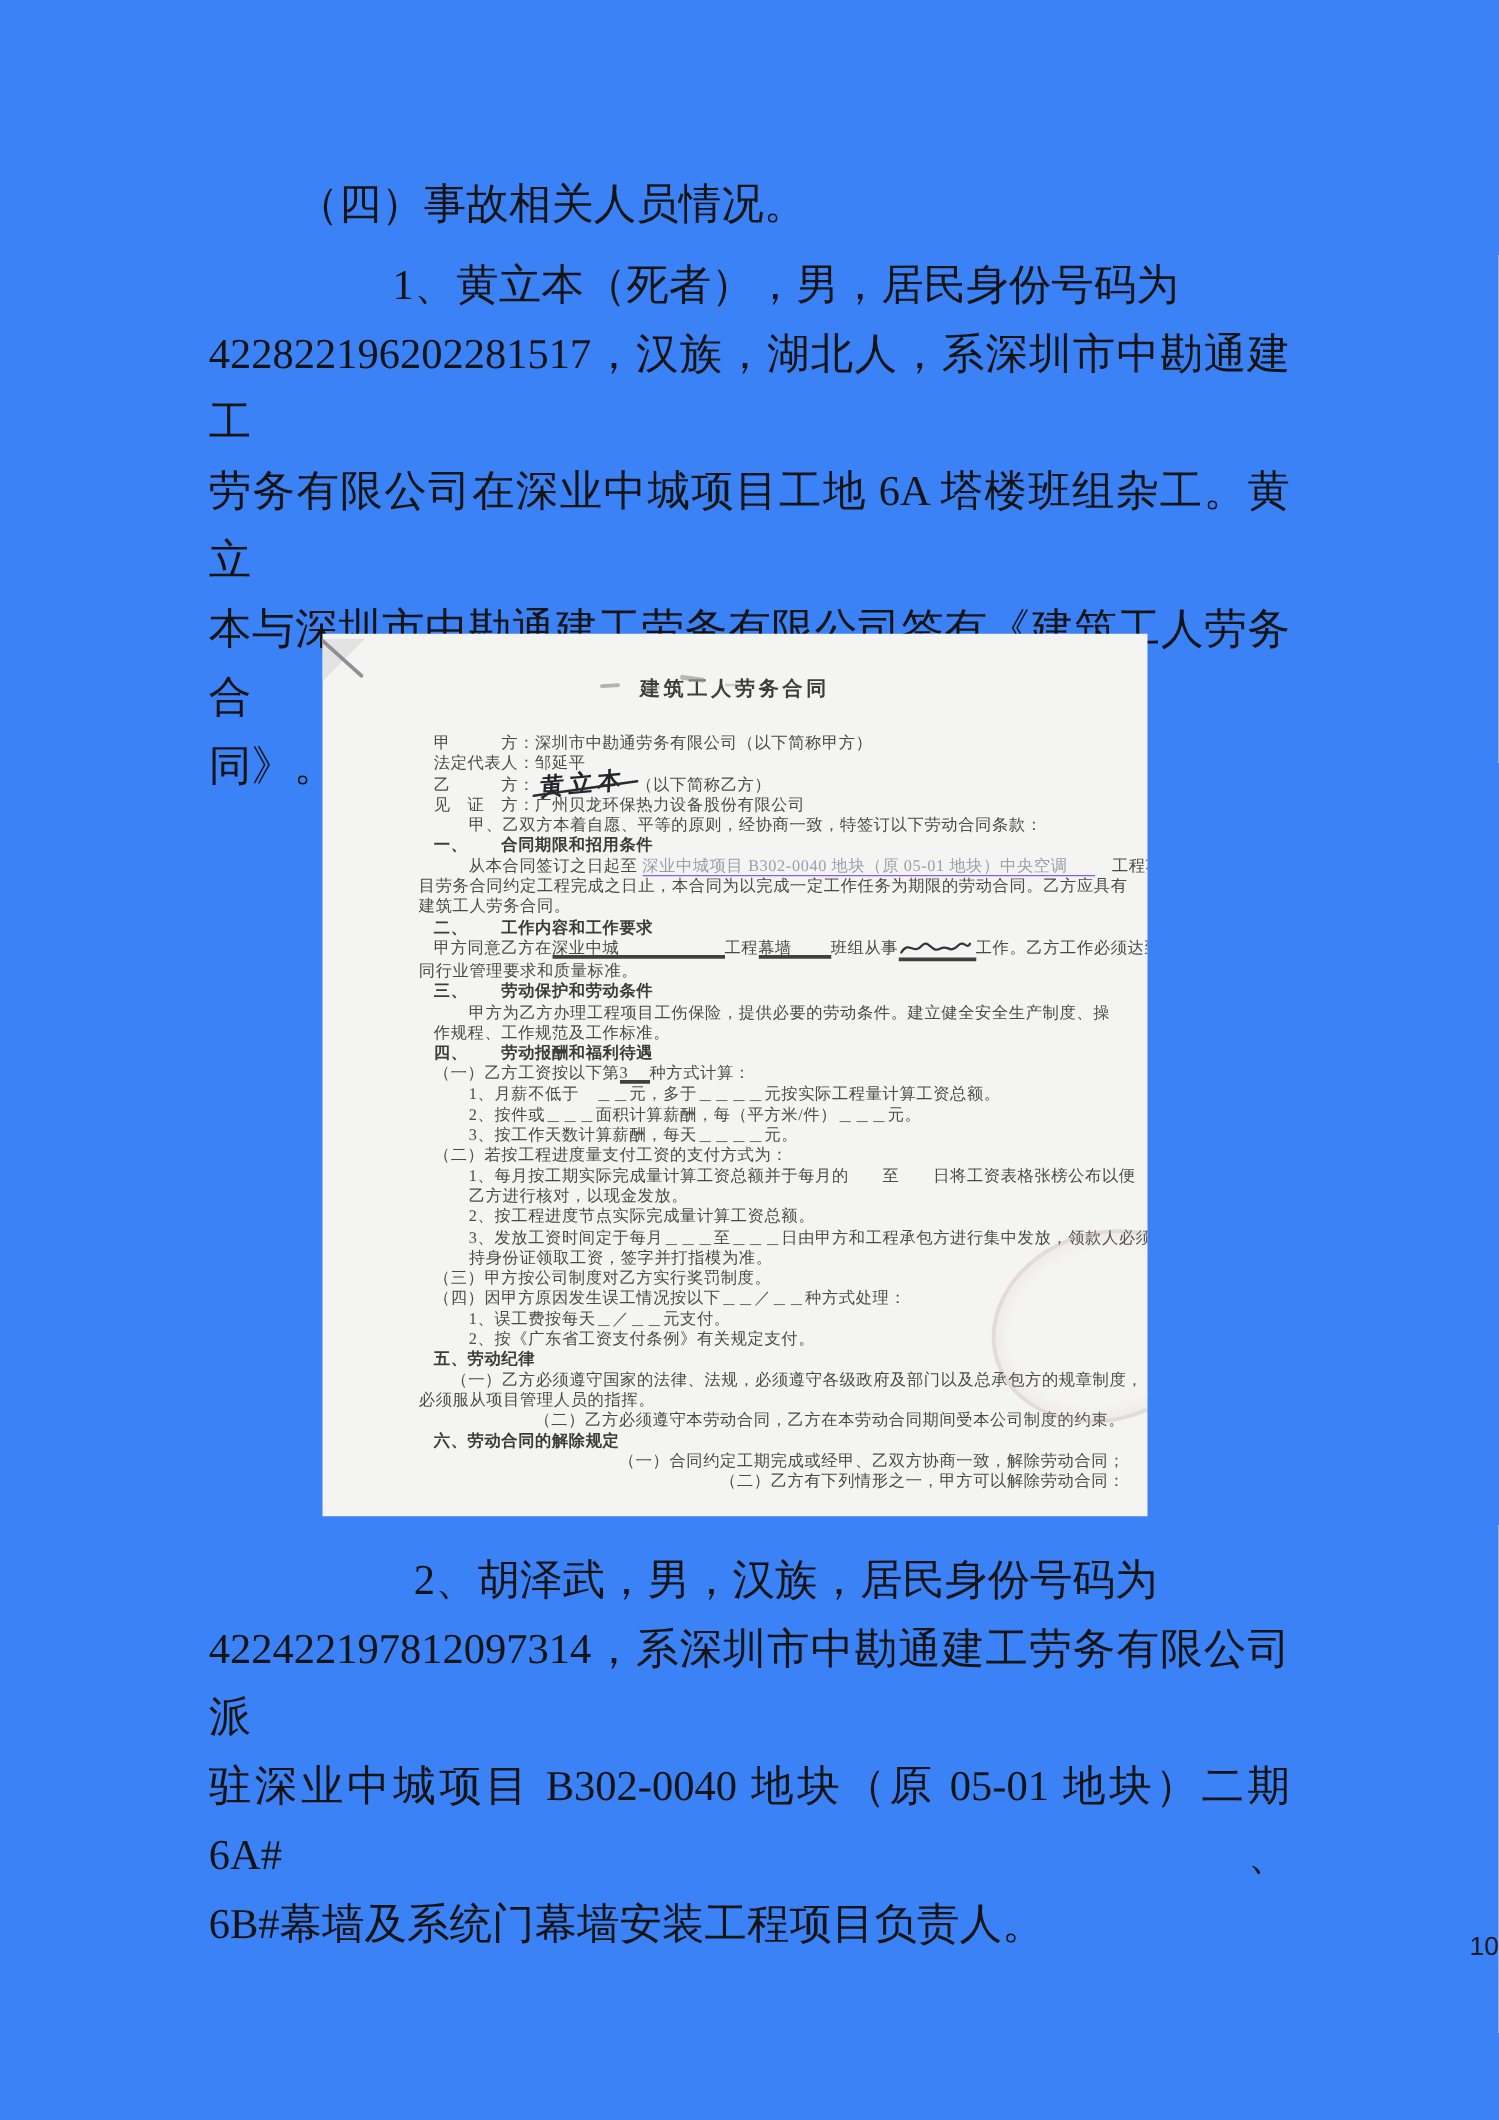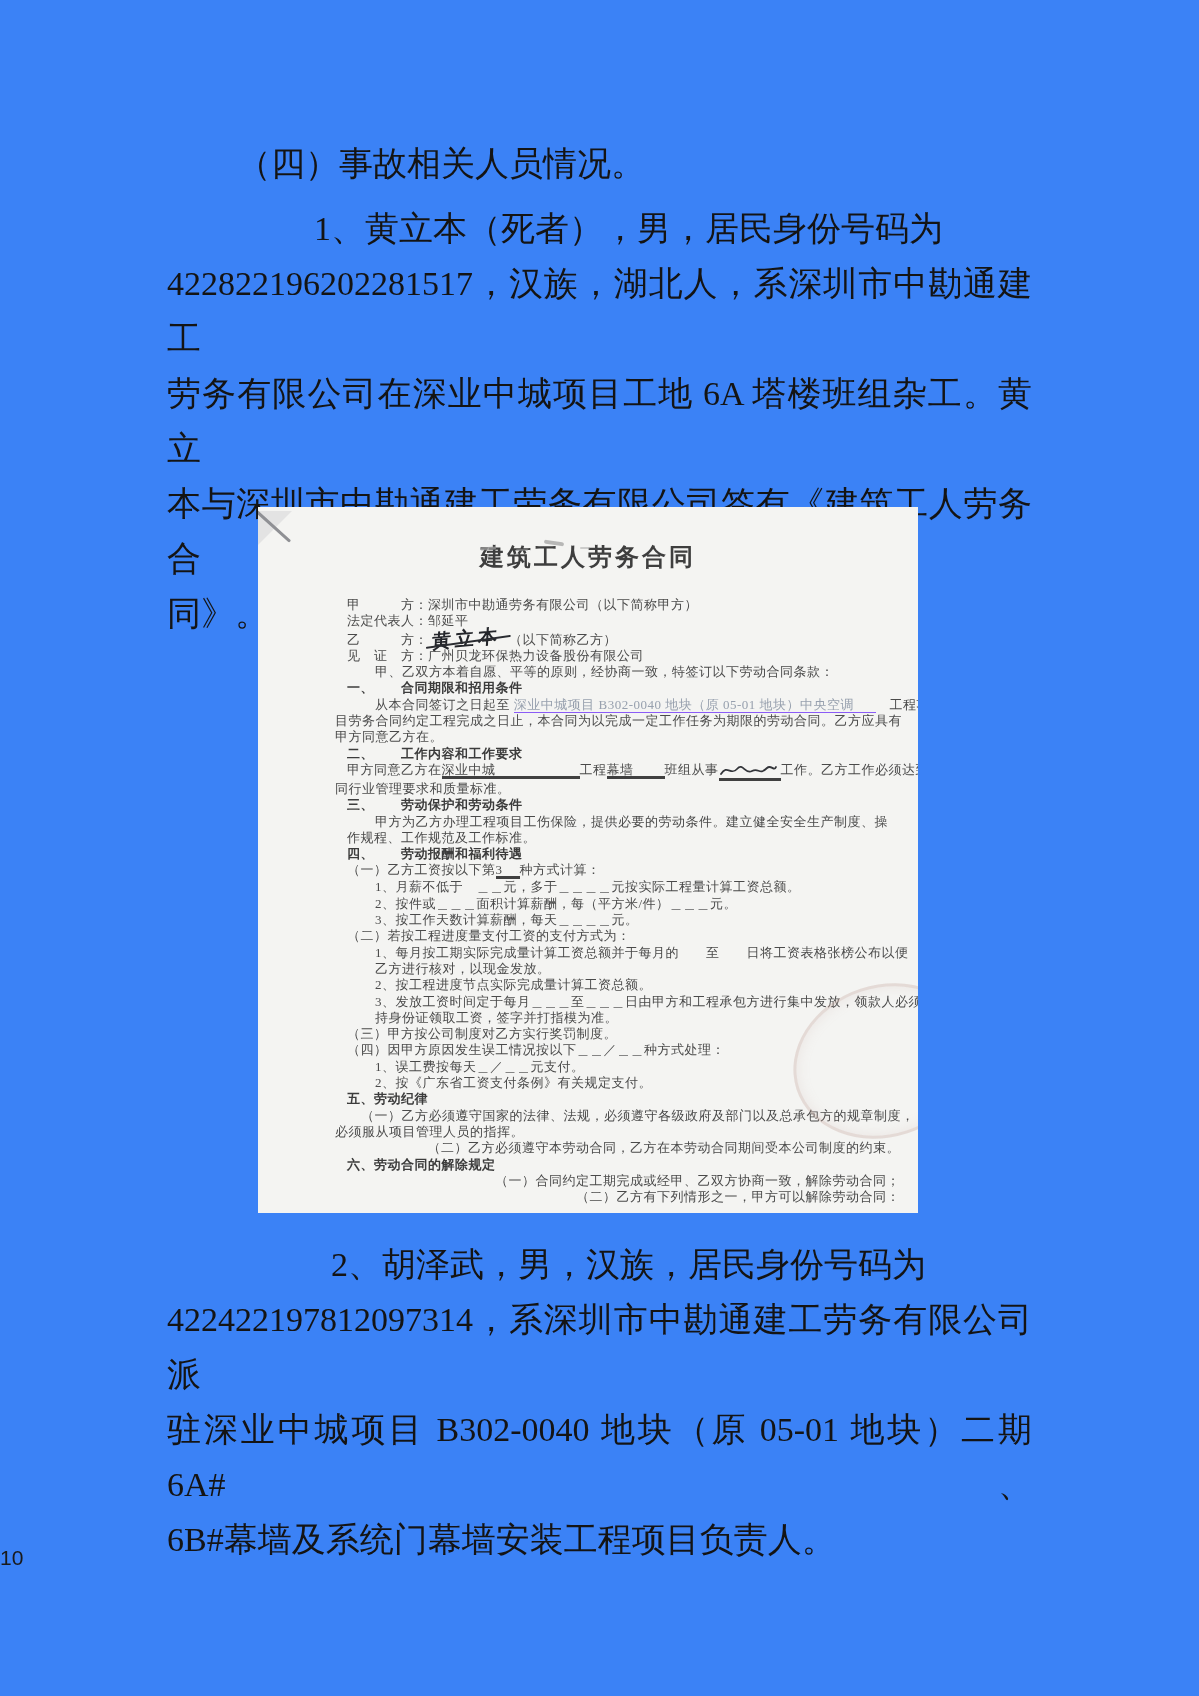--- a/index.html
+++ b/index.html
@@ -9,21 +9,21 @@
   }
   
   .b-line { font-size:34px; line-height:55px; white-space:nowrap; }
   .stretch { white-space:normal; text-align:justify; text-align-last:justify; }
   .heading-block { position:absolute; left:237px; top:136px; }
   .para { position:absolute; left:167px; width:865px; }
   .para1 { top:201px; }
   .para2 { top:1237px; }
   .ind1 { padding-left:58px;text-align:center; }
   .pagenum {
-    position:absolute; left:0; top:1543px; width:100%; text-align:left;
+    position:absolute; left:0; top:1543px; width:100%; text-align:right;
     font-size:21px; line-height:30px; color:#1a1a1a;
     font-family:"Liberation Sans","DejaVu Sans",sans-serif;
   }
   
   .scan {
     position:absolute; left:258px; top:507px; width:660px; height:706px;
     background:#f4f4f2; overflow:hidden; color:#4a4a4a;
   }
   .fold-corner {
     position:absolute; left:0; top:4px; width:0; height:0;
@@ -37,21 +37,21 @@
   .smg1 { left:222px; top:40px; width:16px; height:3px; opacity:.75; transform:rotate(-4deg); }
   .smg2 { left:258px; top:42px; width:12px; height:2px; opacity:.5; }
   .smg3 { left:286px; top:34px; width:20px; height:4px; opacity:.7; transform:rotate(8deg); }
   .smg4 { left:322px; top:40px; width:10px; height:2px; opacity:.45; }
   .seal {
     position:absolute; right:-58px; top:478px; width:178px; height:146px;
     border:3px solid rgba(192,158,148,0.30); border-radius:50%;
     transform:rotate(-18deg); box-shadow:inset 0 0 14px rgba(192,158,148,0.16);
   }
   .c-title {
-    padding-top:34px; text-align:center; font-size:24px; font-weight:bold;
+    padding-top:34px; text-align:center; font-size:16px; font-weight:bold;
     letter-spacing:3px; color:#3e3e3e;
   }
   .c-body { margin-top:24px; padding-left:37px; padding-right:18px; font-size:13px; }
   .c-line { line-height:16.3px; white-space:nowrap; letter-spacing:0.5px;margin-left:40px; }
   .c-h { font-weight:bold; color:#3c3c3c; }
   .in12 { padding-left:12px; }
   .in26 { padding-left:26px;text-align:right; }
   .in40 { padding-left:40px; }
   .sig {
     display:inline-block; position:relative; font-size:19px; font-weight:bold; color:#23252a;
@@ -103,21 +103,21 @@
     <div class="c-body">
       <div class="c-line in12">甲　　　方：深圳市中勘通劳务有限公司（以下简称甲方）</div>
       <div class="c-line in12">法定代表人：邹延平</div>
       <div class="c-line in12"><span>乙　　　方：</span><span class="sig">黄立本</span><span>（以下简称乙方）</span></div>
       <div class="c-line in12">见　证　方：广州贝龙环保热力设备股份有限公司</div>
       <div class="c-line in40">甲、乙双方本着自愿、平等的原则，经协商一致，特签订以下劳动合同条款：</div>
 
       <div class="c-line c-h in12">一、　　合同期限和招用条件</div>
       <div class="c-line in40"><span>从本合同签订之日起至 </span><span class="fade">深业中城项目 B302-0040 地块（原 05-01 地块）中央空调</span><span>　工程项</span></div>
       <div class="c-line">目劳务合同约定工程完成之日止，本合同为以完成一定工作任务为期限的劳动合同。乙方应具有</div>
-      <div class="c-line">甲方同意乙方在。</div>
+      <div class="c-line">建筑工人劳务合同。</div>
 
       <div class="c-line c-h in12">二、　　工作内容和工作要求</div>
       <div class="c-line in12"><span>甲方同意乙方在</span><span class="blank blank-site">深业中城</span><span>工程</span><span class="blank blank-team">幕墙</span><span>班组从事</span><span class="blank blank-scribble"><svg class="scribble-svg" width="58" height="16" viewBox="0 0 58 16">
               <path d="M2,12 C8,2 12,14 18,7 C24,0 26,13 33,9 C40,5 40,14 48,6 C52,2 55,10 57,5" fill="none" stroke="#33353a" stroke-width="1.8" stroke-linecap="round"></path>
             </svg></span><span>工作。乙方工作必须达到</span></div>
       <div class="c-line">同行业管理要求和质量标准。</div>
 
       <div class="c-line c-h in12">三、　　劳动保护和劳动条件</div>
       <div class="c-line in40">甲方为乙方办理工程项目工伤保险，提供必要的劳动条件。建立健全安全生产制度、操</div>
       <div class="c-line in12">作规程、工作规范及工作标准。</div>

